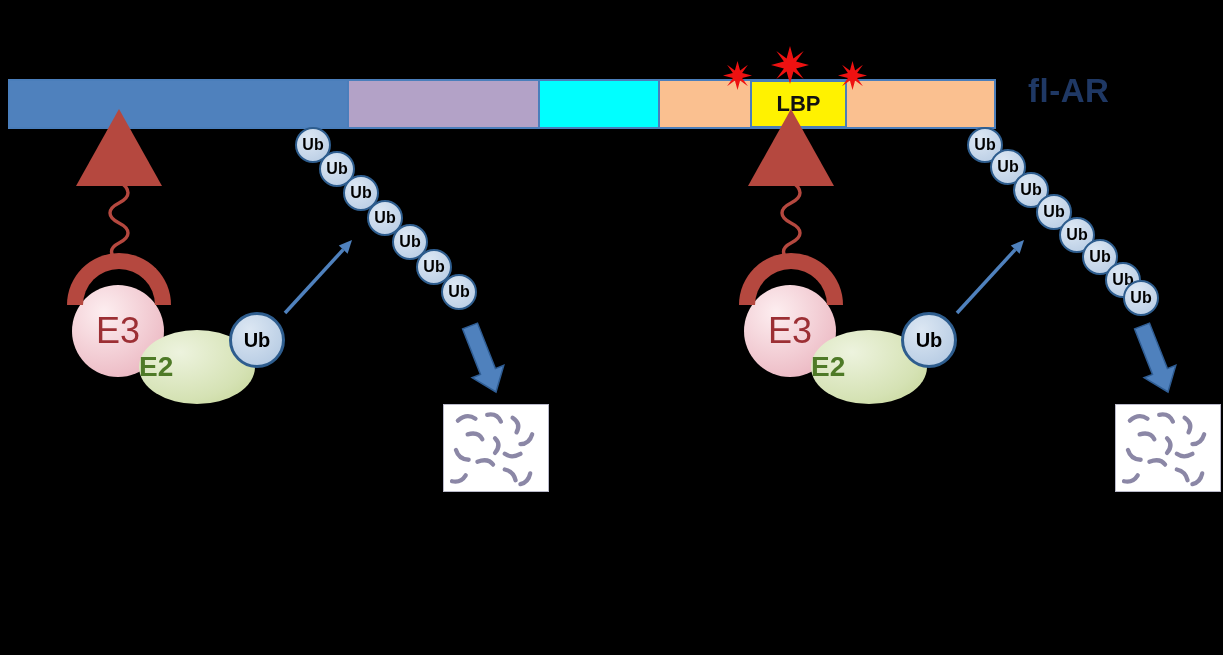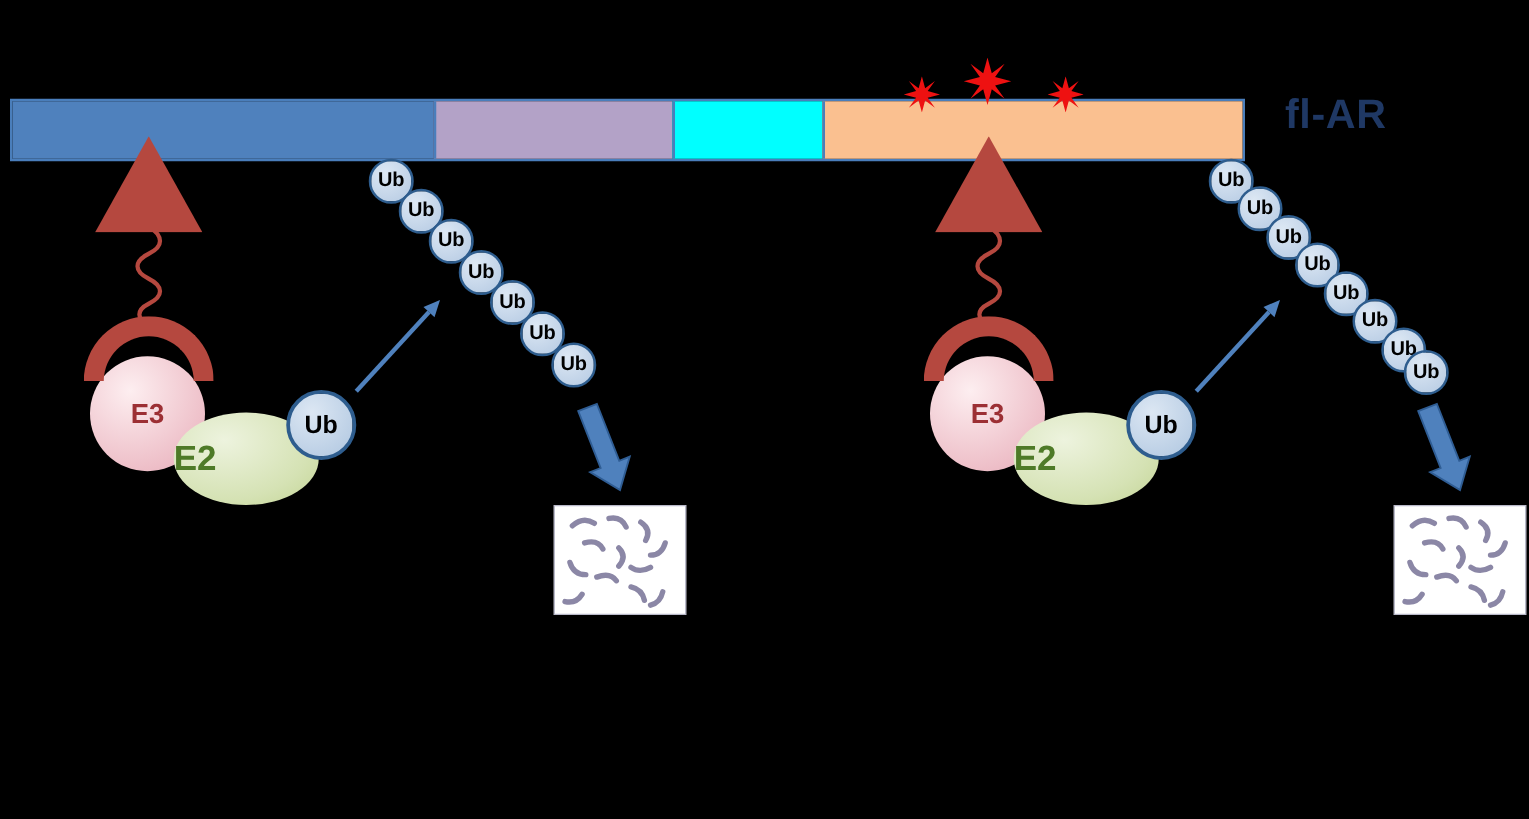--- a/index.html
+++ b/index.html
@@ -38,21 +38,21 @@
   .tri-right { left:748px; top:109px; }
 
   .arc { position:absolute; width:104px; height:52px; border:16px solid #b5483f; border-bottom:none;
          border-radius:52px 52px 0 0; z-index:6; background:transparent; }
   .arc-left  { left:67px;  top:253px; }
   .arc-right { left:739px; top:253px; }
 
   .e3 { position:absolute; width:92px; height:92px; border-radius:50%;
         background:radial-gradient(circle at 35% 30%, #fdeef0, #eec0c9 70%, #e5aab8);
         z-index:5; display:flex; align-items:center; justify-content:center;
-        font-size:22px; font-weight:bold; color:#9c2f34; }
+        font-size:36px; font-weight:normal; color:#9c2f34; }
   .e3-left  { left:72px;  top:285px; }
   .e3-right { left:744px; top:285px; }
 
   .e2 { position:absolute; width:116px; height:74px; border-radius:50%;
         background:radial-gradient(ellipse at 35% 30%, #edf3de, #d5e2b4 65%, #c3d494);
         z-index:7; display:flex; align-items:center; 
         font-size:28px; font-weight:bold; color:#4e7a27; }
   .e2-left  { left:139px; top:330px; }
   .e2-right { left:811px; top:330px; }
 
@@ -100,20 +100,23 @@
     <polygon points="1134.6,328.9 1152.5,374.4 1144.1,377.7 1168,392 1175.8,365.3 1167.4,368.6 1149.5,323.1" fill="#4f81bd" stroke="#2f5d94" stroke-width="1.5"></polygon>
   </svg>
 
   <div class="bar">
     <div class="seg seg-blue"></div>
     <div class="seg seg-purple"></div>
     <div class="seg seg-cyan"></div>
     <div class="seg seg-orange"></div>
   </div>
 
+  <div class="lbp">
+    <span>LBP</span>
+  </div>
 
   <div class="star star-1"></div>
   <div class="star star-2"></div>
   <div class="star star-3"></div>
 
   <div class="flar">fl-AR</div>
 
   <div class="triangle tri-left"></div>
   <div class="arc arc-left"></div>
   <div class="e3 e3-left">

